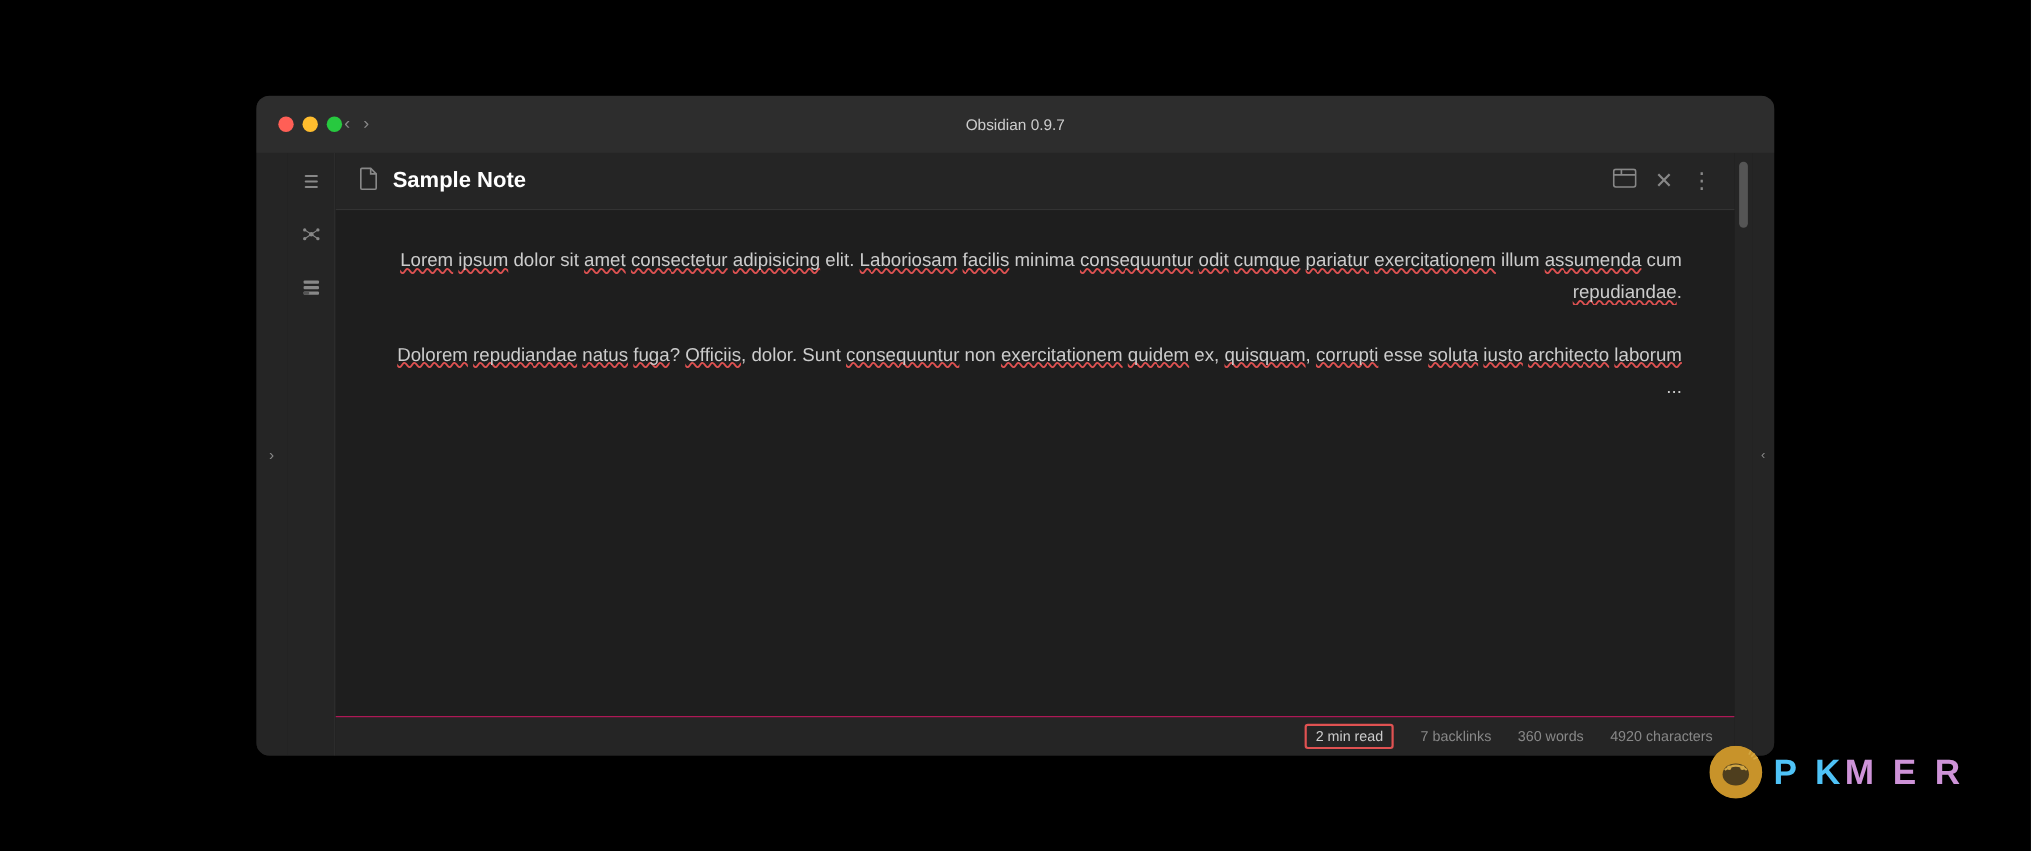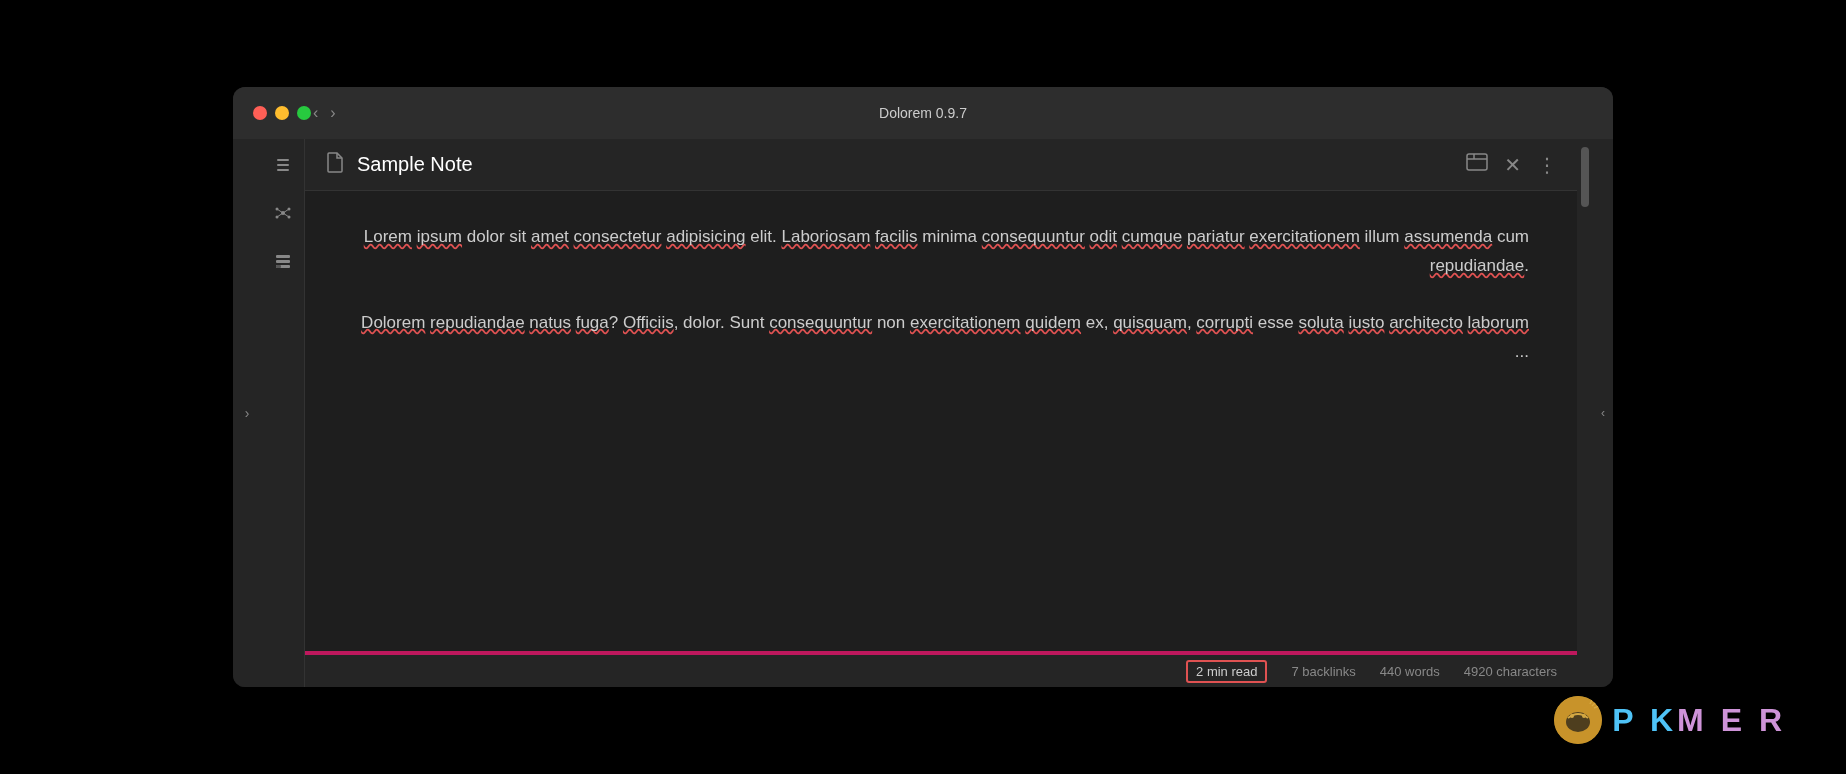--- a/index.html
+++ b/index.html
@@ -140,21 +140,21 @@
 
     .note-icon {
       color: #888;
       font-size: 18px;
       margin-right: 12px;
     }
 
     .note-title {
       color: #fff;
       font-size: 20px;
-      font-weight: 400;
+      font-weight: 700;
       flex: 1;
     }
 
     .note-header-actions {
       display: flex;
       gap: 16px;
       align-items: center;
     }
 
     .header-action-btn {
@@ -181,21 +181,21 @@
     
     .spell-error {
       text-decoration: underline wavy #e05252;
       text-decoration-skip-ink: none;
     }
 
     
     .status-bar {
       height: 36px;
       background: #252525;
-      border-top: 4px solid #be185d;
+      border-top: 1px solid #be185d;
       display: flex;
       align-items: center;
       justify-content: flex-end;
       padding: 0 20px;
       gap: 24px;
       flex-shrink: 0;
     }
 
     .status-item {
       color: #888;
@@ -267,21 +267,21 @@
   <div class="titlebar">
     <div class="traffic-lights">
       <div class="traffic-light tl-red"></div>
       <div class="traffic-light tl-yellow"></div>
       <div class="traffic-light tl-green"></div>
     </div>
     <div class="nav-buttons">
       <span class="nav-btn">‹</span>
       <span class="nav-btn">›</span>
     </div>
-    <span class="window-title">Dolorem 0.9.7</span>
+    <span class="window-title">Obsidian 0.9.7</span>
   </div>
 
   <div class="main">
 
     <div class="sidebar-toggle">
       <span>›</span>
     </div>
 
     <div class="icon-panel">
       <div class="icon-panel-icon">
@@ -342,39 +342,39 @@
           <span class="spell-error">Lorem</span> <span class="spell-error">ipsum</span> dolor sit <span class="spell-error">amet</span> <span class="spell-error">consectetur</span> <span class="spell-error">adipisicing</span> elit. <span class="spell-error">Laboriosam</span> <span class="spell-error">facilis</span> minima <span class="spell-error">consequuntur</span> <span class="spell-error">odit</span> <span class="spell-error">cumque</span> <span class="spell-error">pariatur</span> <span class="spell-error">exercitationem</span> illum <span class="spell-error">assumenda</span> cum <span class="spell-error">repudiandae</span>.
         </div>
         <div class="note-paragraph">
           <span class="spell-error">Dolorem</span> <span class="spell-error">repudiandae</span> <span class="spell-error">natus</span> <span class="spell-error">fuga</span>? <span class="spell-error">Officiis</span>, dolor. Sunt <span class="spell-error">consequuntur</span> non <span class="spell-error">exercitationem</span> <span class="spell-error">quidem</span> ex, <span class="spell-error">quisquam</span>, <span class="spell-error">corrupti</span> esse <span class="spell-error">soluta</span> <span class="spell-error">iusto</span> <span class="spell-error">architecto</span> <span class="spell-error">laborum</span> ...
         </div>
       </div>
 
       <div class="status-bar">
         <span class="status-item highlighted">2 min read</span>
         <span class="status-item">7 backlinks</span>
-        <span class="status-item">440 words</span>
+        <span class="status-item">360 words</span>
         <span class="status-item">4920 characters</span>
       </div>
 
     </div>
 
     <div class="scrollbar-area">
       <div class="scrollbar-thumb"></div>
     </div>
 
     <div class="right-toggle">
       <span>‹</span>
     </div>
 
   </div>
 
 </div>
 
-<div class="pkmer-watermark" style="position:fixed; bottom:30px; right:60px; display:flex; align-items:center; gap:10px;text-decoration:underline;">
+<div class="pkmer-watermark" style="position:fixed; bottom:48px; right:60px; display:flex; align-items:center; gap:10px;text-decoration:underline;">
   <div class="pkmer-logo">
     <svg width="48" height="48" viewBox="0 0 48 48">
       <circle cx="24" cy="24" r="24" fill="#c8932a"></circle>
       <ellipse cx="24" cy="26" rx="12" ry="10" fill="#1a1a1a" opacity="0.7"></ellipse>
       <path d="M14 22 Q24 14 34 22" stroke="#d4a843" stroke-width="2" fill="none"></path>
       <circle cx="18" cy="20" r="2" fill="#d4a843"></circle>
       <circle cx="30" cy="20" r="2" fill="#d4a843"></circle>
 
       <line x1="38" y1="10" x2="42" y2="6" stroke="#d4a843" stroke-width="1.5"></line>
       <line x1="36" y1="8" x2="38" y2="4" stroke="#d4a843" stroke-width="1.5"></line>

